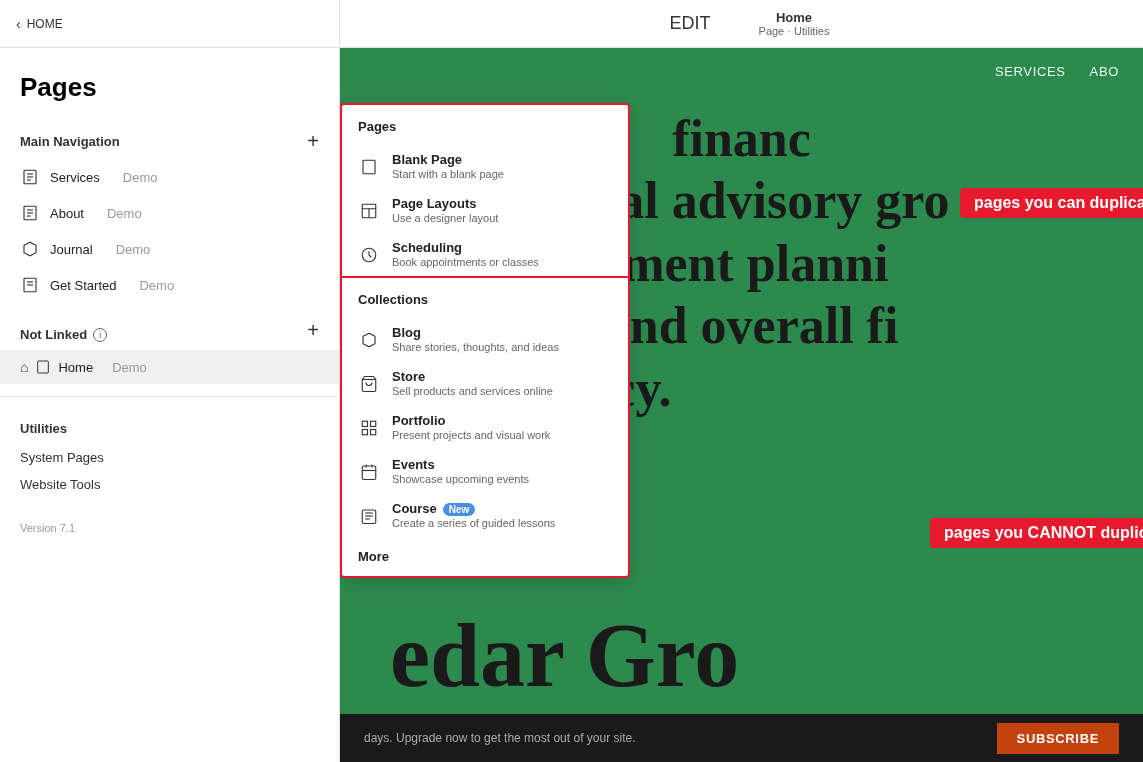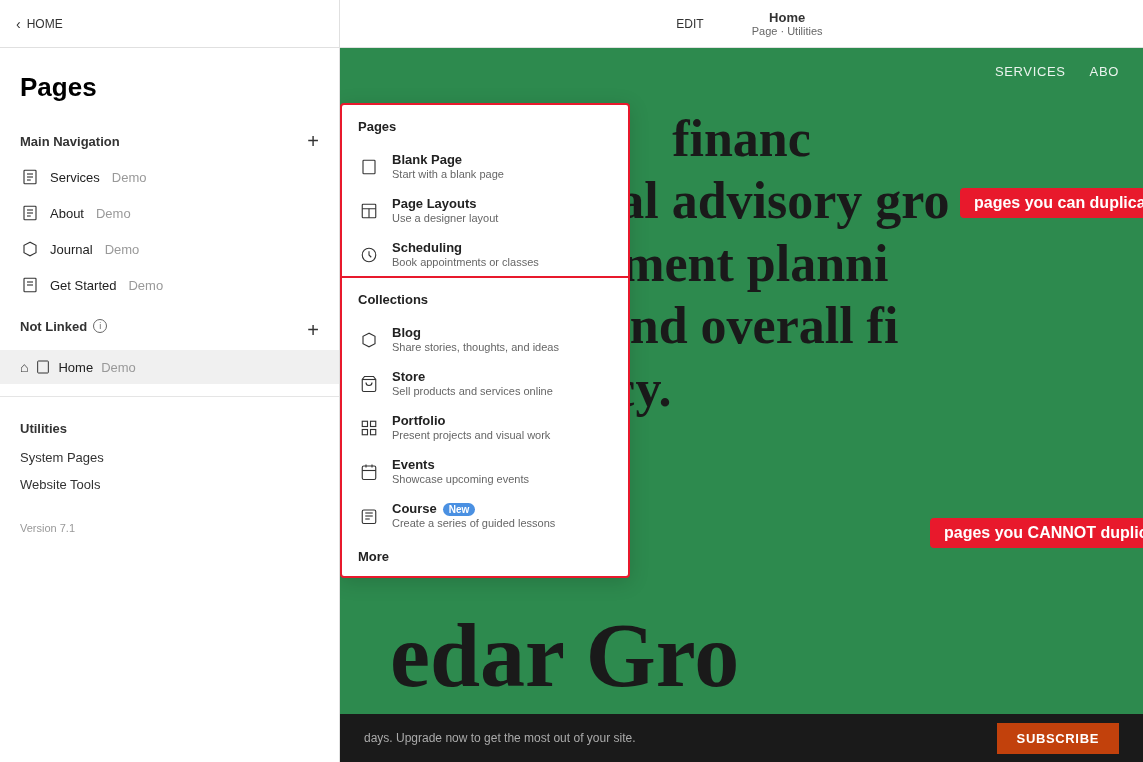--- a/index.html
+++ b/index.html
@@ -4,42 +4,42 @@
   <style>
     * { margin: 0; padding: 0; box-sizing: border-box; }
     body { font-family: -apple-system, BlinkMacSystemFont, 'Segoe UI', Helvetica, Arial, sans-serif; width: 1143px; height: 762px; overflow: hidden; display: flex; flex-direction: column; background: #fff; }
 
     
     .top-bar { height: 48px; display: flex; align-items: center; border-bottom: 1px solid #e0e0e0; background: #fff; flex-shrink: 0; }
     .top-bar-left { width: 340px; display: flex; align-items: center; padding: 0 16px; border-right: 1px solid #e0e0e0; height: 100%; }
     .back-btn { display: flex; align-items: center; gap: 6px; font-size: 12px; color: #333; cursor: pointer; font-weight: 500; }
     .back-chevron { font-size: 14px; }
     .top-bar-center { flex: 1; display: flex; align-items: center; justify-content: center; gap: 32px; }
-    .edit-btn { font-size: 12px; font-weight: 500; color: #333; padding: 6px 16px; cursor: pointer; }
+    .edit-btn { font-size: 18px; font-weight: 500; color: #333; padding: 6px 16px; cursor: pointer; }
     .page-info { text-align: center; }
     .page-title-top { font-size: 13px; font-weight: 600; color: #333; }
     .page-status { font-size: 11px; color: #666; }
 
     
     .main { display: flex; flex: 1; overflow: hidden; }
 
     
     .sidebar { width: 340px; border-right: 1px solid #e0e0e0; background: #fff; overflow-y: auto; flex-shrink: 0; display: flex; flex-direction: column; }
     .sidebar-header { padding: 24px 20px 12px; }
     .sidebar-title { font-size: 26px; font-weight: 700; color: #000; }
     .section-header { display: flex; align-items: center; justify-content: space-between; padding: 16px 20px 8px; }
     .section-label { font-size: 13px; font-weight: 600; color: #333; }
     .add-btn { font-size: 20px; color: #333; cursor: pointer; line-height: 1; }
     .nav-item { display: flex; align-items: center; gap: 10px; padding: 8px 20px; cursor: pointer; }
     .nav-icon { width: 20px; height: 20px; flex-shrink: 0; display: flex; align-items: center; justify-content: center; }
     .nav-icon svg { width: 18px; height: 18px; stroke: #333; fill: none; stroke-width: 1.5; }
     .nav-item-text { font-size: 13px; color: #222; }
-    .nav-item-demo { font-size: 13px; color: #999; margin-left: 2px; }
-
-    .not-linked-row { display: flex; align-items: flex-start; gap: 6px; padding: 16px 20px 8px; }
+    .nav-item-demo { font-size: 13px; color: #999; margin-left: 13px; }
+
+    .not-linked-row { display: flex; align-items: flex-end; gap: 6px; padding: 16px 20px 8px; }
     .not-linked-label { font-size: 13px; font-weight: 600; color: #333; }
     .info-icon { width: 14px; height: 14px; border: 1.5px solid #666; border-radius: 50%; display: flex; align-items: center; justify-content: center; font-size: 9px; color: #666; cursor: pointer; }
     .not-linked-add { margin-left: auto; font-size: 20px; color: #333; cursor: pointer; }
 
     .home-row { display: flex; align-items: center; gap: 6px; padding: 8px 20px; background: #f0f0f0; cursor: pointer; }
     .home-house { font-size: 14px; color: #333; }
     .home-page-icon { width: 18px; height: 18px; display: flex; align-items: center; justify-content: center; }
     .home-page-icon svg { width: 16px; height: 16px; stroke: #333; fill: none; stroke-width: 1.5; }
 
     .divider { height: 1px; background: #e5e5e5; margin: 12px 0; }

